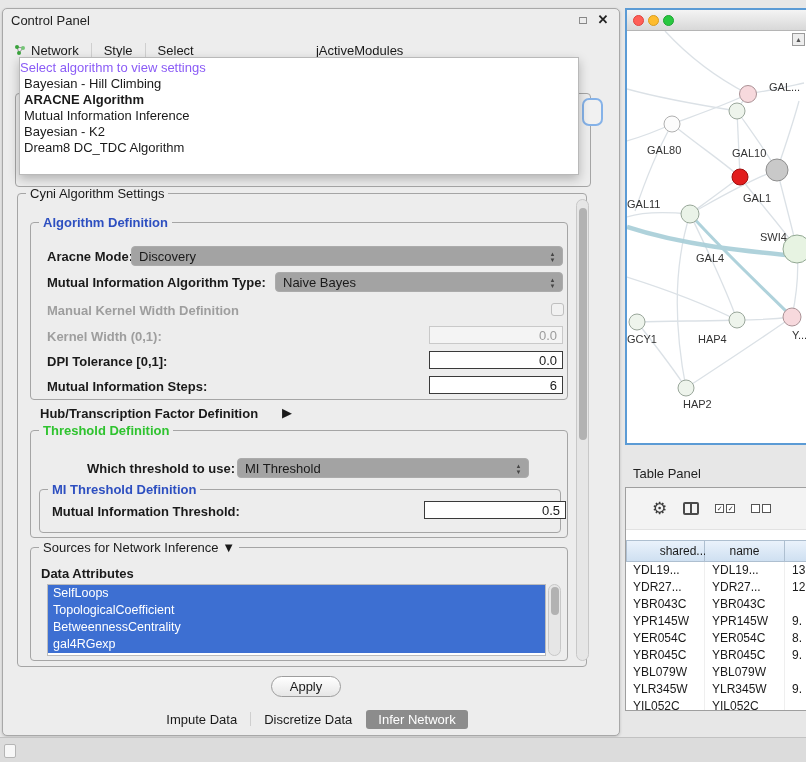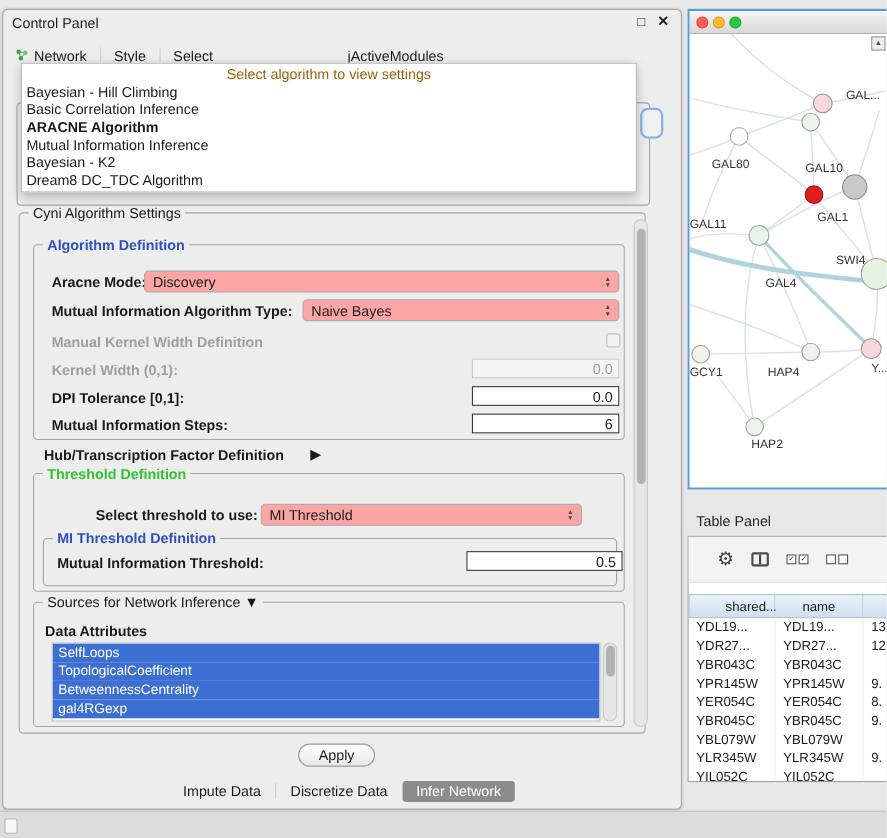--- a/index.html
+++ b/index.html
@@ -24,33 +24,33 @@
   
   .hidden-groupbox { position:absolute; left:12px; top:84px; width:576px; height:94px;
     border:1px solid #a5a5a5; border-radius:4px; z-index:1; }
   .combo-fragment { position:absolute; left:579px; top:89px; width:21px; height:28px;
     border:2px solid #85b2e8; border-radius:7px; background:#f1f1f1; z-index:2; }
 
   
   .algo-popup { position:absolute; left:16px; top:48px; width:560px; height:118px; background:#ffffff;
     border:1px solid #b9b9b9; box-shadow:0 4px 10px rgba(0,0,0,.25); z-index:40; padding-top:2px; }
   .algo-item { height:16px; line-height:16px; padding-left:4px; white-space:nowrap; }
-  .algo-item.placeholder { text-align:center; color:#a16207; padding-left:0; }
+  .algo-item.placeholder { text-align:left; color:#8b5cf6; padding-left:0; }
   .algo-item.selected { font-weight:bold; }
 
   
   .groupbox { position:absolute; border:1px solid #a5a5a5; border-radius:4px; }
   .legend { position:absolute; top:-8px; left:8px; background:#ededed; padding:0 4px; white-space:nowrap; }
   .legend.blue { color:#2d4fc0; font-weight:bold; }
   .legend.green { color:#2fc32f; font-weight:bold; }
 
   .lbl { position:absolute; font-weight:bold; white-space:nowrap; }
   .lbl.disabled { color:#9e9e9e; }
 
-  .combo { position:absolute; height:20px; background:#fca5a5; border:1px solid #ababab; border-radius:4px; }
+  .combo { position:absolute; height:20px; background:#a3a3a3; border:1px solid #ababab; border-radius:4px; }
   .combo .val { position:absolute; left:7px; top:2px; white-space:nowrap; }
   .combo .arrows { position:absolute; right:3px; top:2px; width:13px; height:15px; display:flex; flex-direction:column;
     align-items:center; justify-content:center; font-size:6px; line-height:6px; color:#444; }
 
   .field { position:absolute; height:18px; background:#fff; border:1px solid #3a3a3a; text-align:right; padding:1px 5px 0 0; }
   .field.disabled { border:1px solid #c9c9c9; background:#f4f4f4; color:#9b9b9b; }
 
   .checkbox { position:absolute; width:13px; height:13px; border:1px solid #bfbfbf; background:#f1f1f1; border-radius:3px; }
 
   .v-scrollbar { position:absolute; width:13px; background:#e6e6e6; border:1px solid #c8c8c8; border-radius:7px; }
@@ -140,21 +140,20 @@
       <span>jActiveModules</span>
     </div>
   </div>
 
   <div class="hidden-groupbox"></div>
   <div class="combo-fragment"></div>
 
   <div class="algo-popup">
     <div class="algo-item placeholder">Select algorithm to view settings</div>
     <div class="algo-item">Bayesian - Hill Climbing</div>
-    <div class="algo-item">Basic Correlation Inference</div>
     <div class="algo-item selected">ARACNE Algorithm</div>
     <div class="algo-item">Mutual Information Inference</div>
     <div class="algo-item">Bayesian - K2</div>
     <div class="algo-item">Dream8 DC_TDC Algorithm</div>
   </div>
 
   <div class="groupbox" style="left:14px; top:184px; width:570px; height:474px;">
     <span class="legend">Cyni Algorithm Settings</span>
 
     <div class="groupbox" style="left:12px; top:28px; width:538px; height:178px; background:#ededed;">
@@ -190,21 +189,21 @@
       <span class="lbl" style="left:16px; top:156px;">Mutual Information Steps:</span>
       <div class="field" style="left:398px; top:153px; width:134px;">6</div>
     </div>
 
     <span class="lbl" style="left:22px; top:212px;">Hub/Transcription Factor Definition</span>
     <span style="position:absolute; left:264px; top:211px; font-size:13px;">▶</span>
 
     <div class="groupbox" style="left:12px; top:236px; width:538px; height:108px; background:#ededed;">
       <span class="legend green">Threshold Definition</span>
 
-      <span class="lbl" style="left:56px; top:30px;">Select threshold to use:</span>
+      <span class="lbl" style="left:56px; top:30px;">Which threshold to use:</span>
       <div class="combo" style="left:206px; top:27px; width:292px;">
         <span class="val">MI Threshold</span>
         <span class="arrows">
             <span>▲</span>
             <span>▼</span>
           </span>
       </div>
 
       <div class="groupbox" style="left:8px; top:58px; width:522px; height:44px; background:#ededed;">
         <span class="legend blue">MI Threshold Definition</span>

